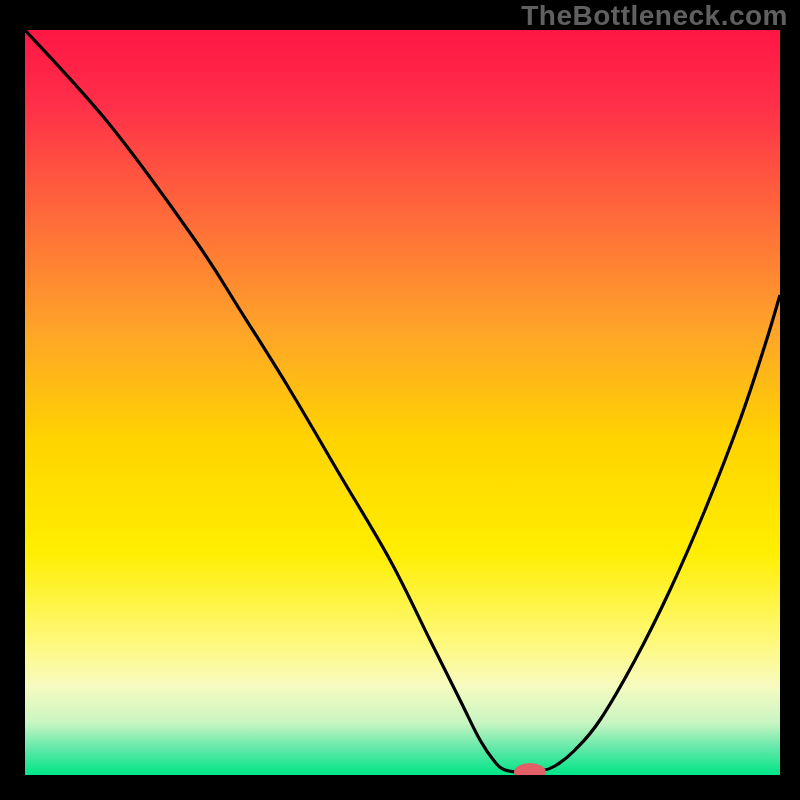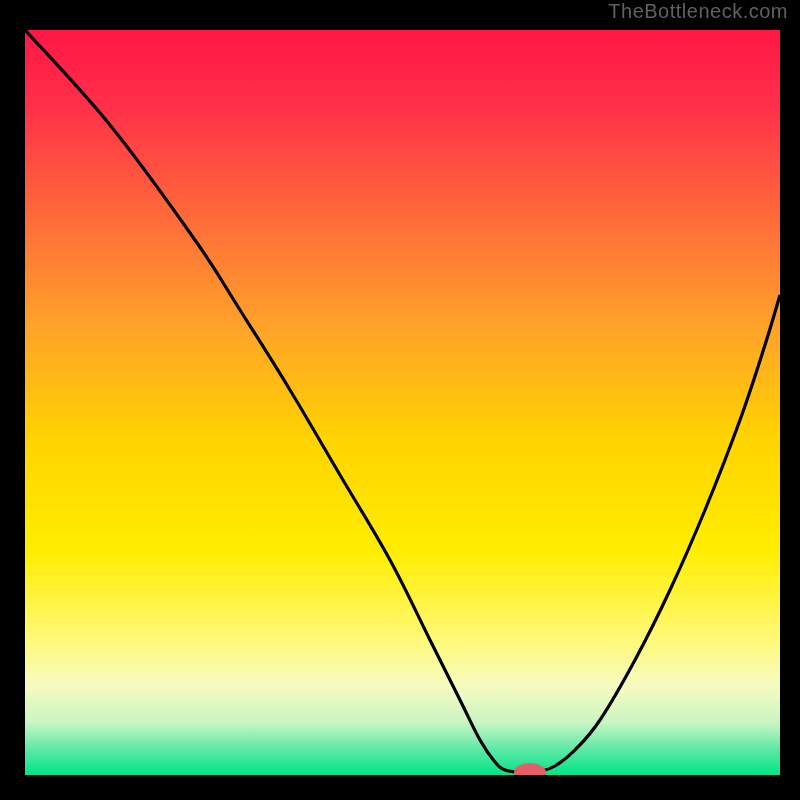--- a/index.html
+++ b/index.html
@@ -16,22 +16,22 @@
     top: 0;
     width: 800px;
     height: 800px;
     background: #000;
   }
   .watermark {
     position: absolute;
     top: 0px;
     right: 12px;
     font-family: Arial, Helvetica, sans-serif;
-    font-weight: 400;
-    font-size: 20px;
+    font-weight: 700;
+    font-size: 28px;
     color: #606060;
     letter-spacing: 0.5px;
   }
   svg {
     position: absolute;
     left: 0;
     top: 0;
   }
 </style>
 </head>

